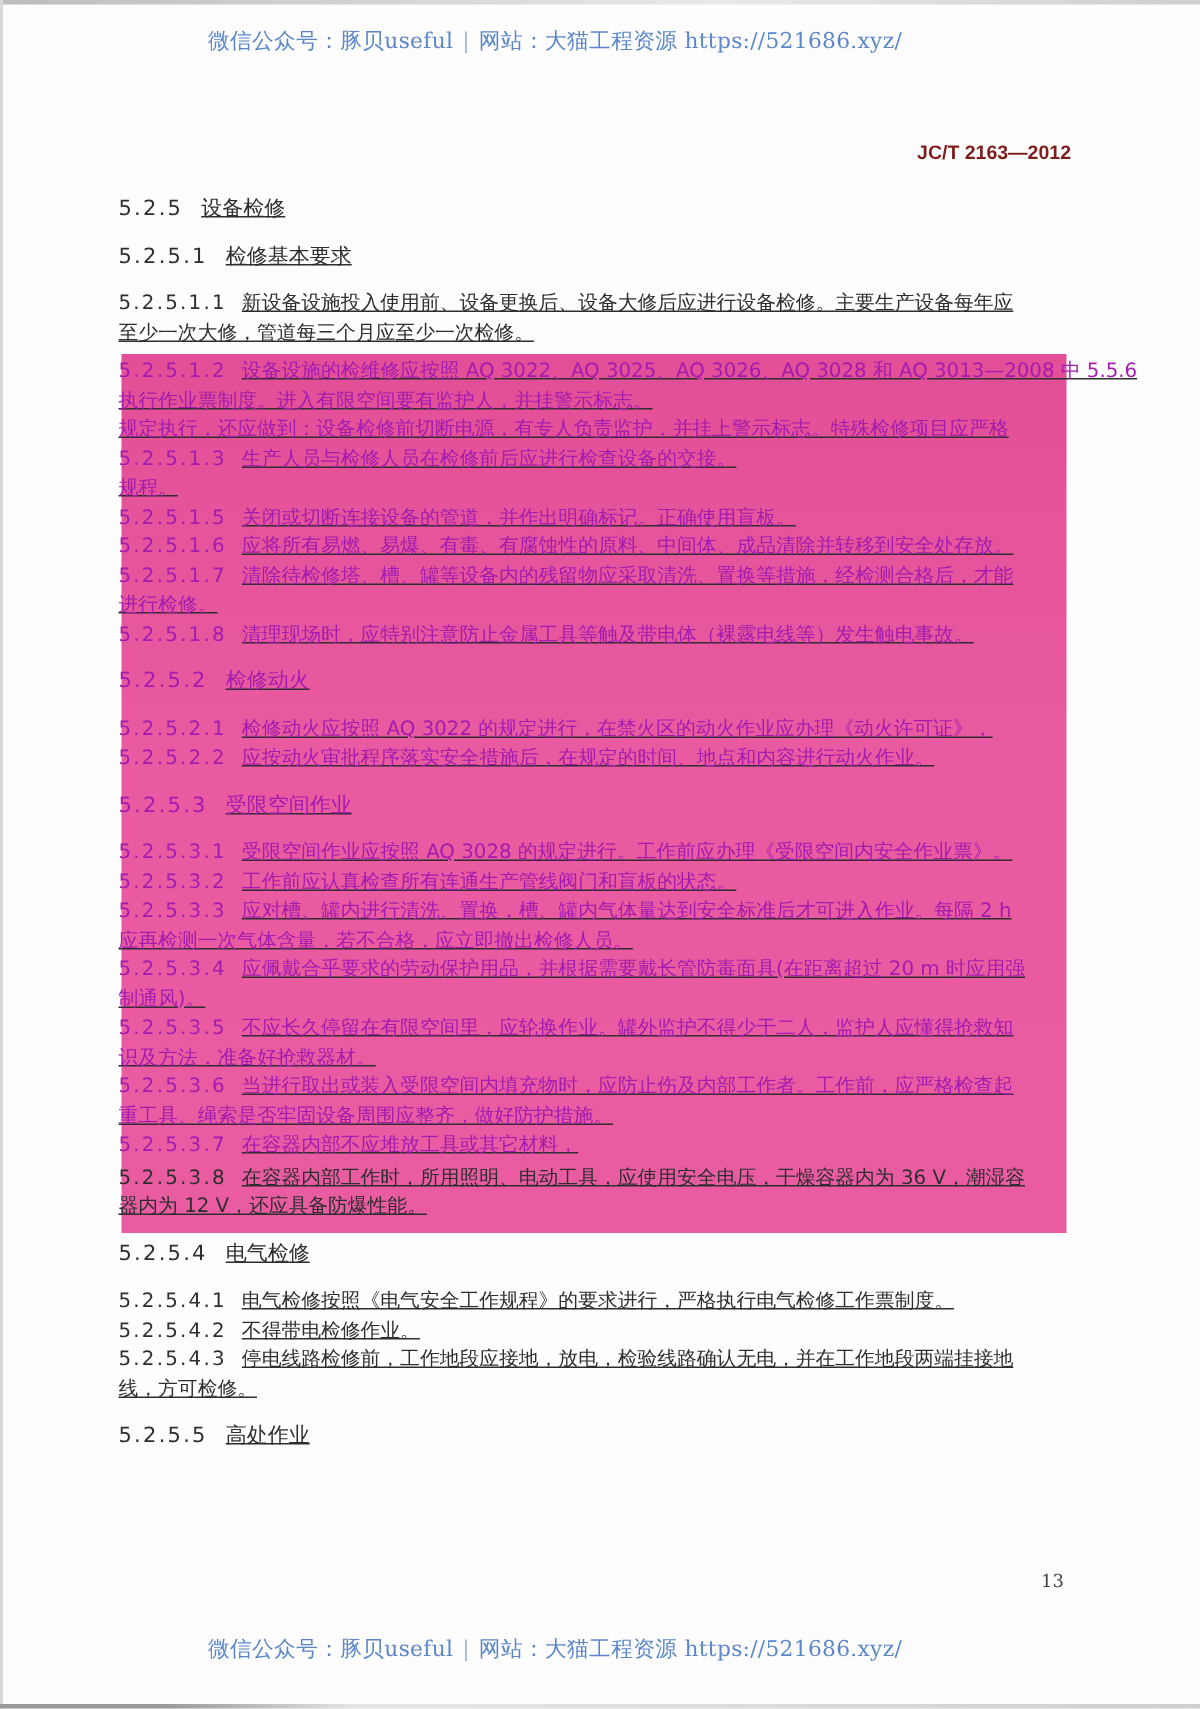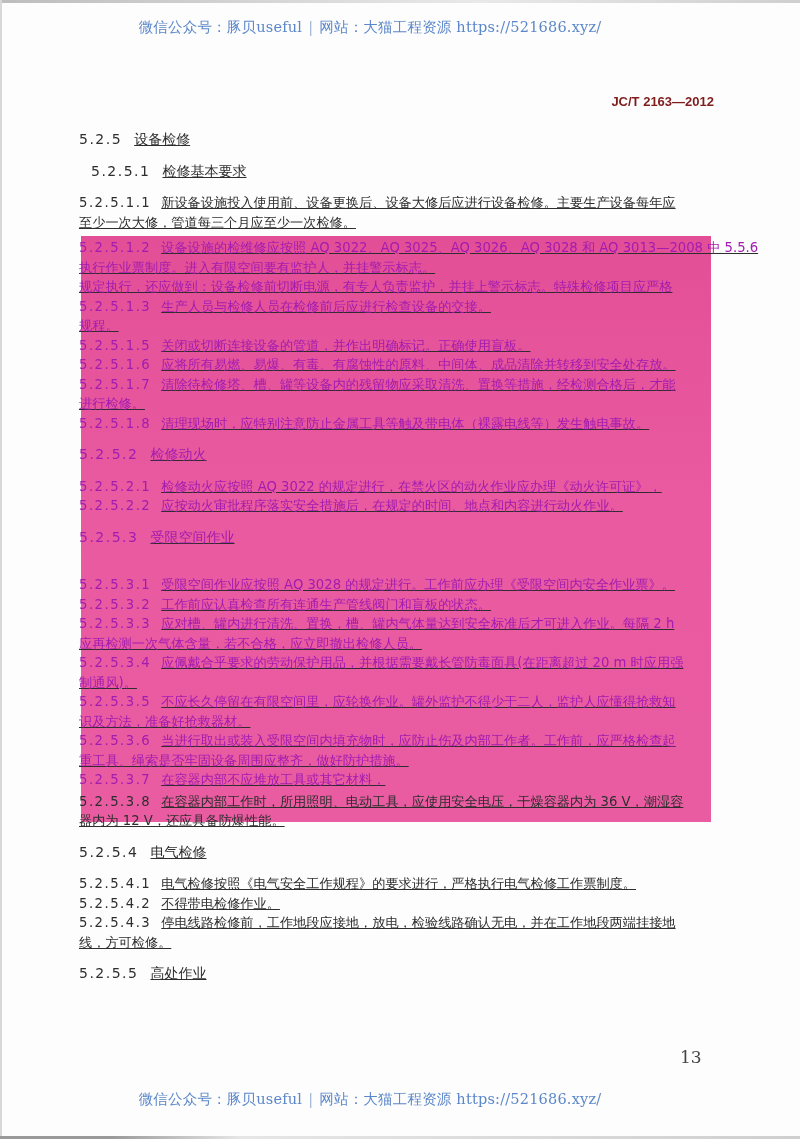--- a/index.html
+++ b/index.html
@@ -34,22 +34,22 @@
       position: absolute; left: 79px; top: 130px; width: 632px;
       font-size: 13.2px; line-height: 19.5px; text-decoration: underline;
     }
     .line { white-space: nowrap; text-align: justify; }
     .num { display: inline-block; letter-spacing: 1.5px; margin-right: 10px; }
     .h { font-size: 14px; margin: 0; }
     .h .num { margin-right: 12px; }
     .p { margin: 0; }
     .on-pink { color: #a21caf; }
     .page-number {
-      position: absolute; left: 680px; top: 1047px;
-      font-family: "DejaVu Serif", serif; font-size: 17px; color: #444;
+      position: absolute; left: 694px; top: 1047px;
+      font-family: "DejaVu Serif", serif; font-size: 12px; color: #444;
     }
   </style>
 </head>
 <body>
 
 <div class="edge-top"></div>
 <div class="edge-left"></div>
 <div class="edge-bottom"></div>
 
 <div class="watermark wm-top">
@@ -58,21 +58,21 @@
 
 <div class="std-code">JC/T 2163—2012</div>
 
 <div class="highlight"></div>
 
 <div class="content">
 
   <div class="line h" style="margin-top:0;">
     <span class="num">5.2.5</span><span>设备检修</span>
   </div>
-  <div class="line h" style="margin-top:12px;margin-left:12px;">
+  <div class="line h" style="margin-top:12px;">
     <span class="num">5.2.5.1</span><span>检修基本要求</span>
   </div>
   <div class="p" style="margin-top:12px;">
     <div class="line"><span class="num">5.2.5.1.1</span><span>新设备设施投入使用前、设备更换后、设备大修后应进行设备检修。主要生产设备每年应</span></div>
     <div class="line">至少一次大修，管道每三个月应至少一次检修。</div>
   </div>
 
   <div class="on-pink" style="margin-top:6px;">
     <div class="p">
       <div class="line"><span class="num">5.2.5.1.2</span><span>设备设施的检维修应按照 AQ 3022、AQ 3025、AQ 3026、AQ 3028 和 AQ 3013—2008 中 5.5.6</span></div>
@@ -105,21 +105,21 @@
     <div class="p" style="margin-top:12px;">
       <div class="line"><span class="num">5.2.5.2.1</span><span>检修动火应按照 AQ 3022 的规定进行，在禁火区的动火作业应办理《动火许可证》，</span></div>
     </div>
     <div class="p">
       <div class="line"><span class="num">5.2.5.2.2</span><span>应按动火审批程序落实安全措施后，在规定的时间、地点和内容进行动火作业。</span></div>
     </div>
 
     <div class="line h" style="margin-top:12px;">
       <span class="num">5.2.5.3</span><span>受限空间作业</span>
     </div>
-    <div class="p" style="margin-top:28px;">
+    <div class="p" style="margin-top:12px;">
       <div class="line"><span class="num">5.2.5.3.1</span><span>受限空间作业应按照 AQ 3028 的规定进行。工作前应办理《受限空间内安全作业票》。</span></div>
     </div>
     <div class="p">
       <div class="line"><span class="num">5.2.5.3.2</span><span>工作前应认真检查所有连通生产管线阀门和盲板的状态。</span></div>
     </div>
     <div class="p">
       <div class="line"><span class="num">5.2.5.3.3</span><span>应对槽、罐内进行清洗、置换，槽、罐内气体量达到安全标准后才可进入作业。每隔 2 h</span></div>
       <div class="line">应再检测一次气体含量，若不合格，应立即撤出检修人员。</div>
     </div>
     <div class="p">

